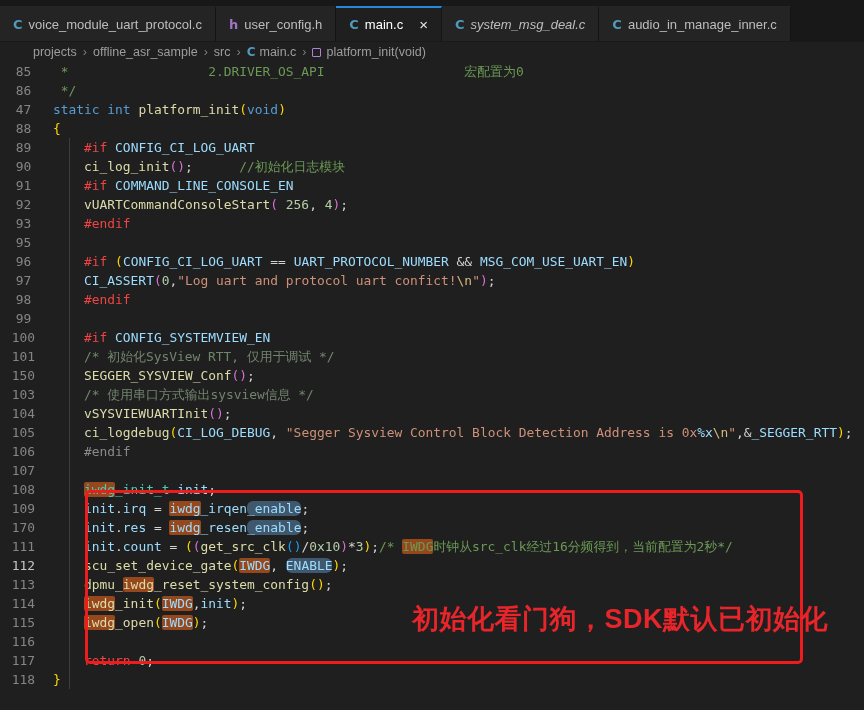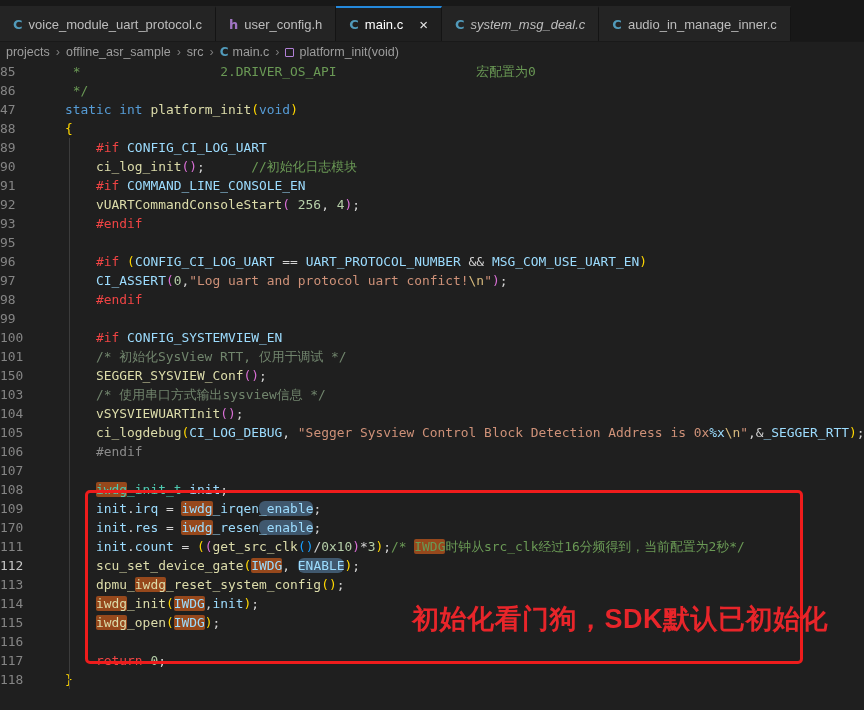--- a/index.html
+++ b/index.html
@@ -13,33 +13,33 @@
        background:#242424;border-right:1px solid #141414;border-top:2px solid transparent;
        font-size:13px;color:#bdbdbd;cursor:pointer;flex:0 0 auto}
   .tab.active{background:#1f1f1f;color:#ffffff;border-top:2px solid #2488db}
   .tab.italic .tlabel{font-style:italic}
   .ficon{font-weight:700;margin-right:6px;font-size:13px;font-family:"DejaVu Sans",sans-serif}
   .ficon.small{font-size:12px;margin-right:4px}
   .tclose{margin-left:16px;color:#e6e6e6;font-size:15px;line-height:15px}
 
   
   .breadcrumb{position:absolute;left:0;top:42px;width:796px;height:20px;background:#1f1f1f;
-              display:flex;align-items:center;padding-left:6px;box-sizing:border-box;
+              display:flex;align-items:center;padding-left:33px;box-sizing:border-box;
               font-size:12.5px;color:#9d9d9d}
   .bitem{display:flex;align-items:center;cursor:pointer}
   .bsep{margin:0 6px;color:#7f7f7f}
   .cube{width:7px;height:7px;border:1.5px solid #b180d7;display:inline-block;margin-right:5px;border-radius:1px}
 
   
   .editor{position:absolute;left:0;top:62px;width:864px;height:648px;background:#1f1f1f}
   .line{height:19px;line-height:19px;white-space:pre;
         font-family:"DejaVu Sans Mono",monospace;font-size:12.9px}
-  .num{display:inline-block;width:47px;text-align:left;color:#858585;vertical-align:top}
+  .num{display:inline-block;width:47px;text-align:center;color:#858585;vertical-align:top}
   .num.cur{color:#c6c6c6}
-  .ltext{margin-left:18px}
+  .ltext{margin-left:6px}
   .guide{position:absolute;left:69px;top:76px;width:1px;height:551px;background:#3c3c3c}
 
   
   .tk-k{color:#569cd6}  .tk-f{color:#dcdcaa}  .tk-v{color:#9cdcfe}  .tk-t{color:#4ec9b0}
   .tk-c{color:#6a9955}  .tk-cd{color:#71856d} .tk-s2{color:#ce9178} .tk-e{color:#d7ba7d}
   .tk-n2{color:#b5cea8} .tk-p{color:#ef4444}  .tk-pd{color:#8a8a8a} .tk-w{color:#d4d4d4}
   .tk-g{color:#ffd700}  .tk-pk{color:#da70d6} .tk-bl{color:#179fff} .tk-fm{color:#9cdcfe}
   .bg-o{background:#96481c;border-radius:2px}
   .bg-b{background:#40586e;border-radius:6px}
 

